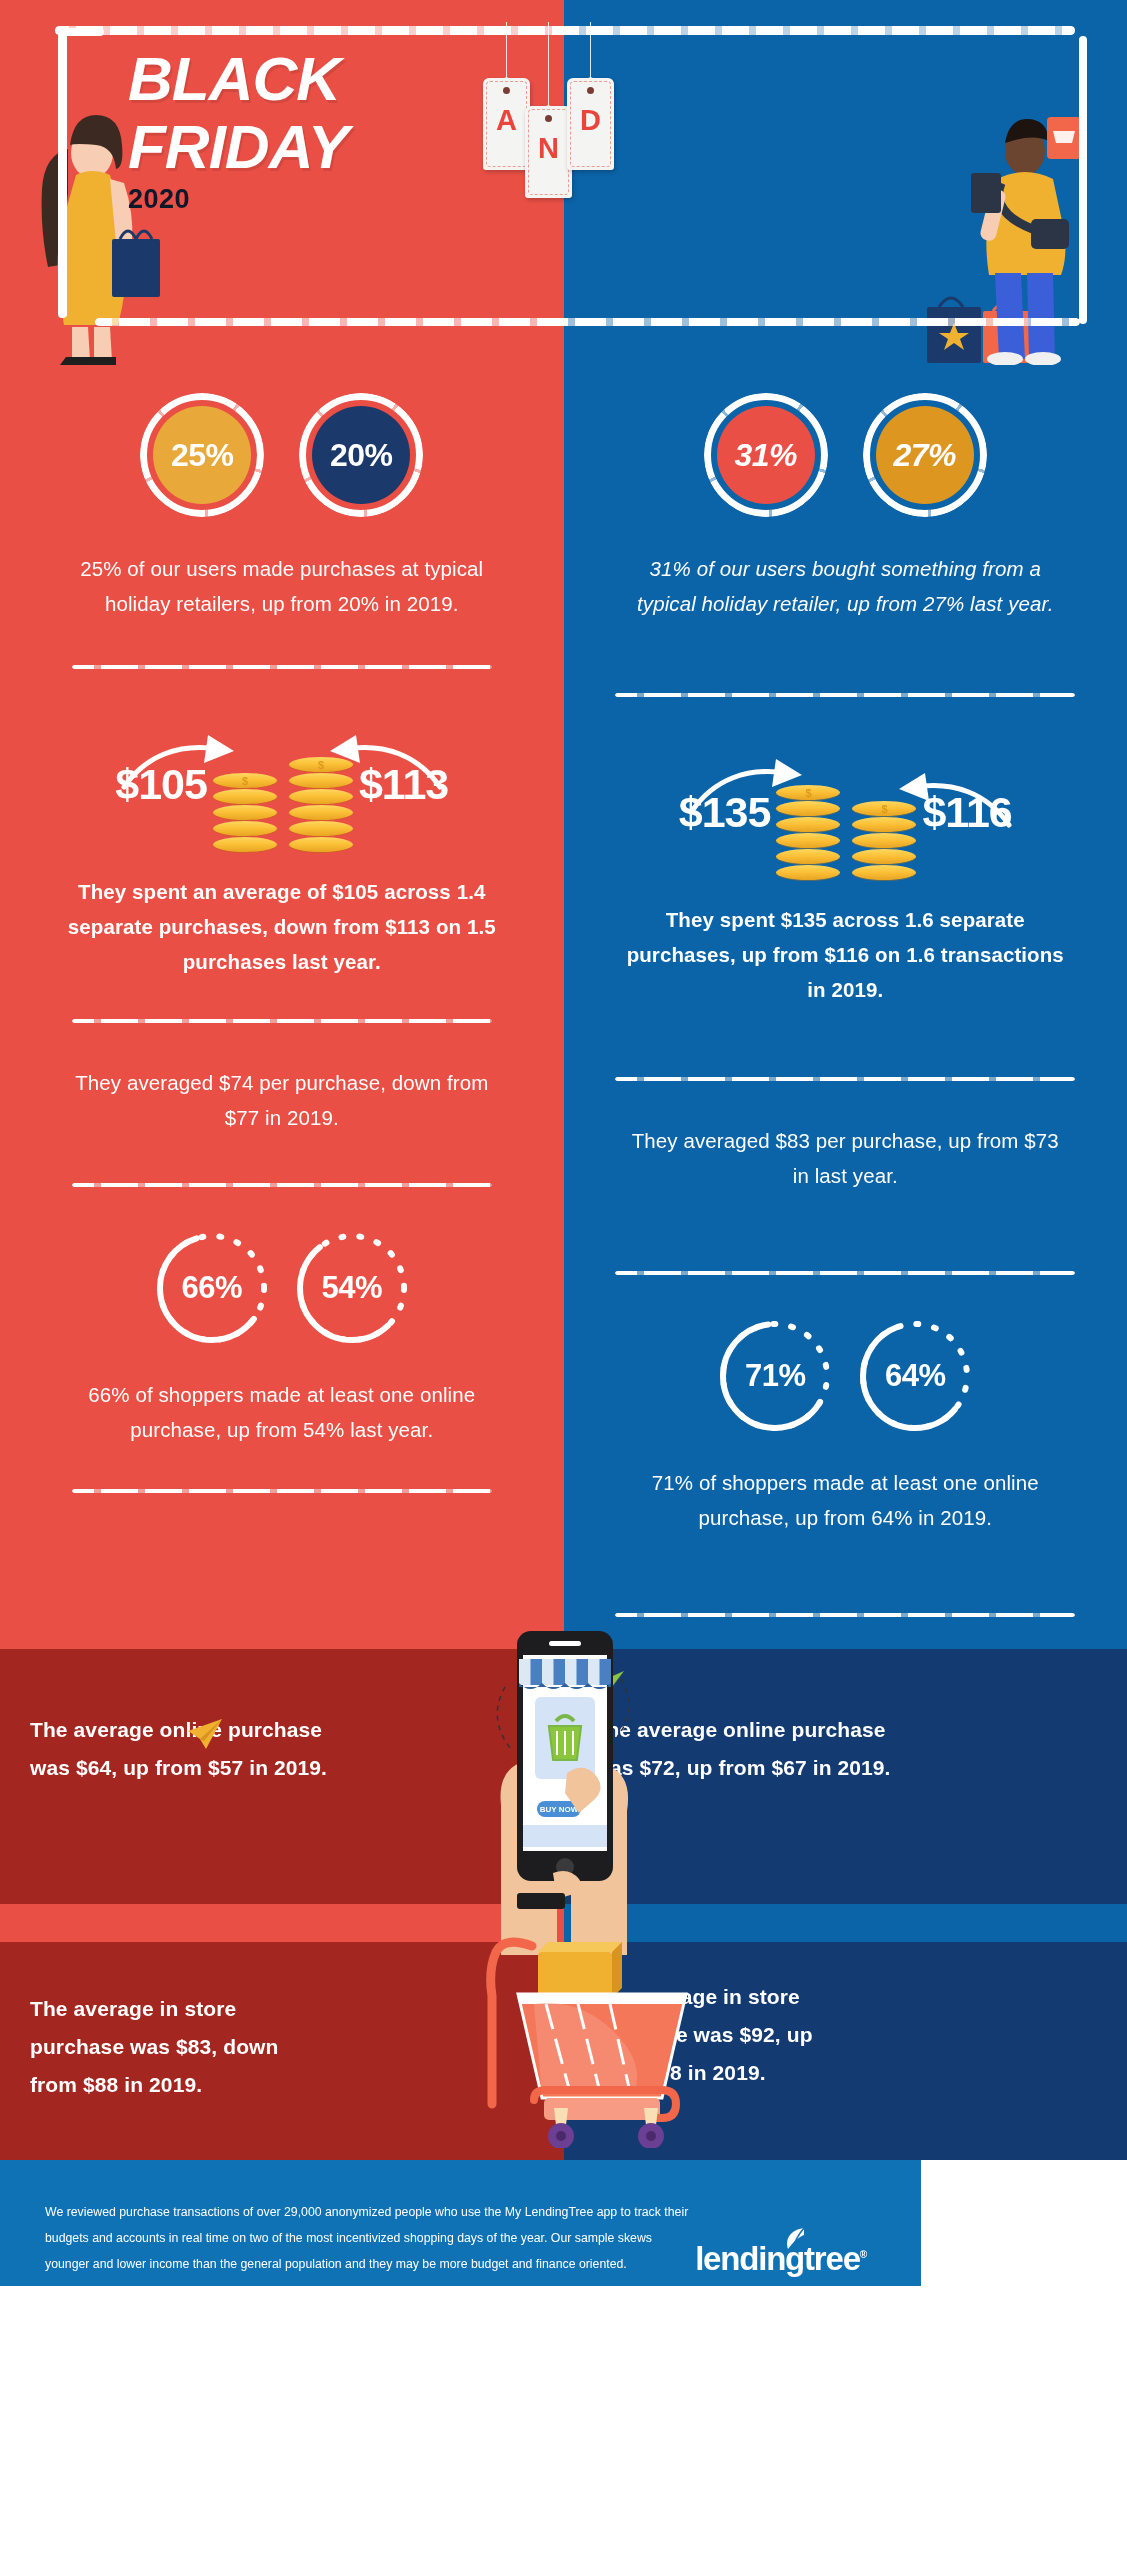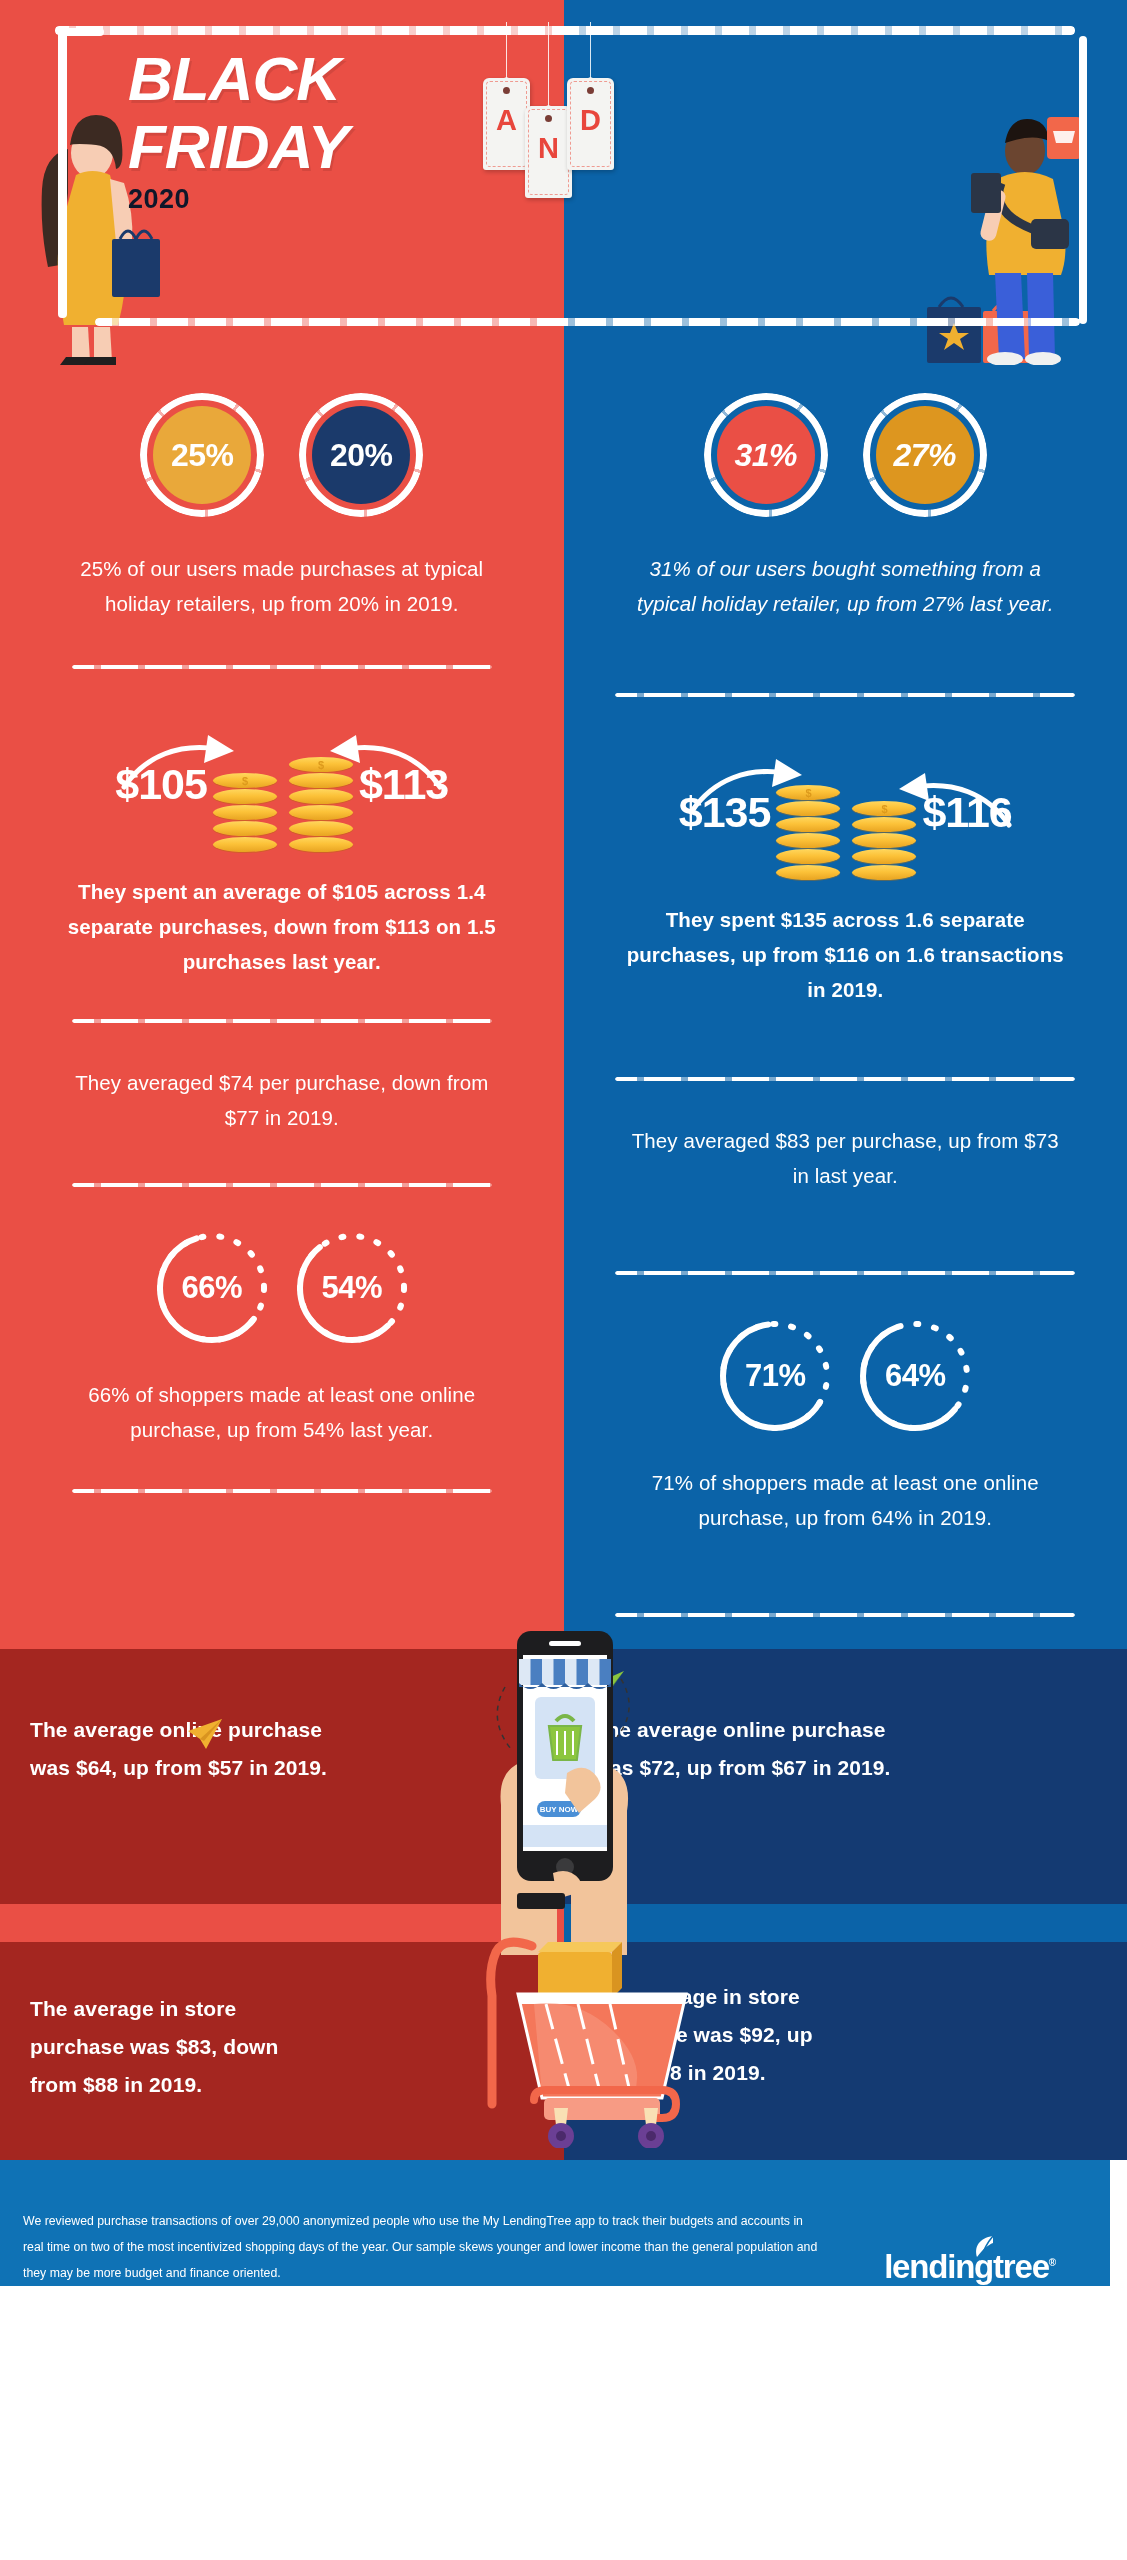--- a/index.html
+++ b/index.html
@@ -123,22 +123,22 @@
   
   .dark-row { position:relative; width:1127px; display:flex; }
   .dark-l { width:563.5px; background:#a42620; position:relative; }
   .dark-r { width:563.5px; background:#143a72; position:relative; }
   .dark-text { color:#fff; font-size:21px; line-height:38px; font-weight:bold; letter-spacing:.1px; }
 
   
   .phone { position:absolute; left:50%; transform:translateX(-50%); z-index:4; }
 
   
-  .footer { width:1110px; background:#0f72b5; display:flex;
-            align-items:flex-end; padding:30px 45px 0 23px; }
+  .footer { width:921px; background:#0f72b5; display:flex;
+            align-items:center; padding:30px 45px 0 45px; }
   .footer-text { color:#fff; font-size:12.3px; line-height:26px; max-width:800px; }
   .logo-wrap { margin-left:auto; padding-top:42px; padding-right:10px; }
   .logo { color:#fff; font-size:33px; font-weight:bold; letter-spacing:-1.2px; position:relative; }
   .logo sup { font-size:10px; vertical-align:super; }
   .leaf { position:absolute; right:60px; top:-13px; width:22px; height:26px; }
 </style>
 </head>
 <body>
 
 <div id="page">

